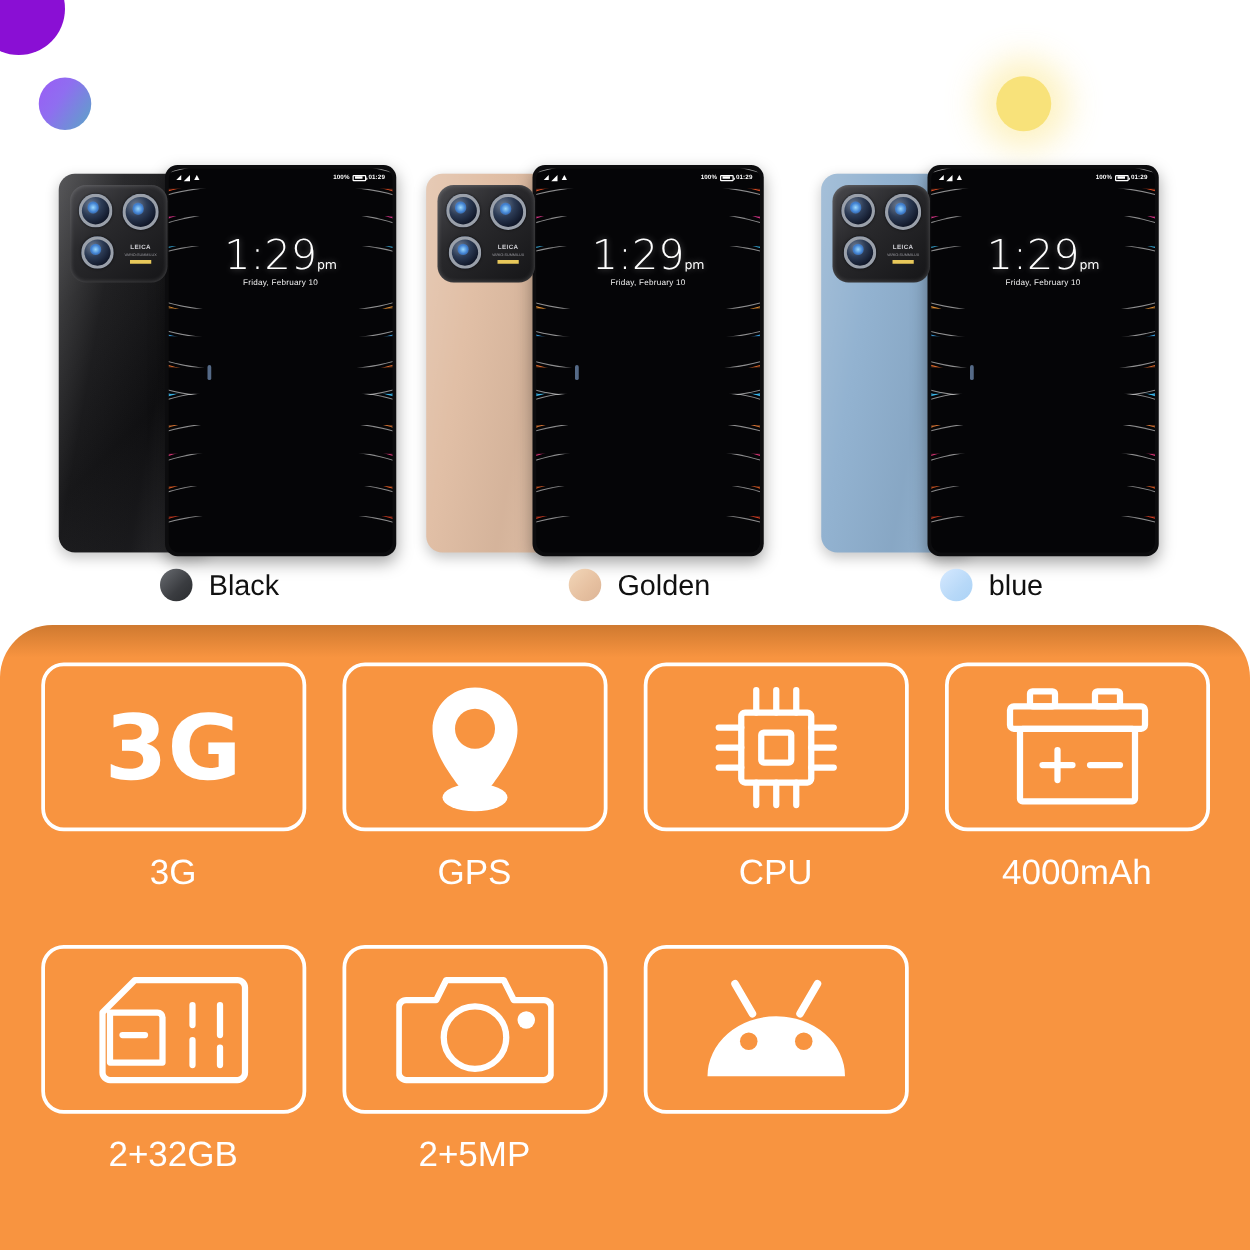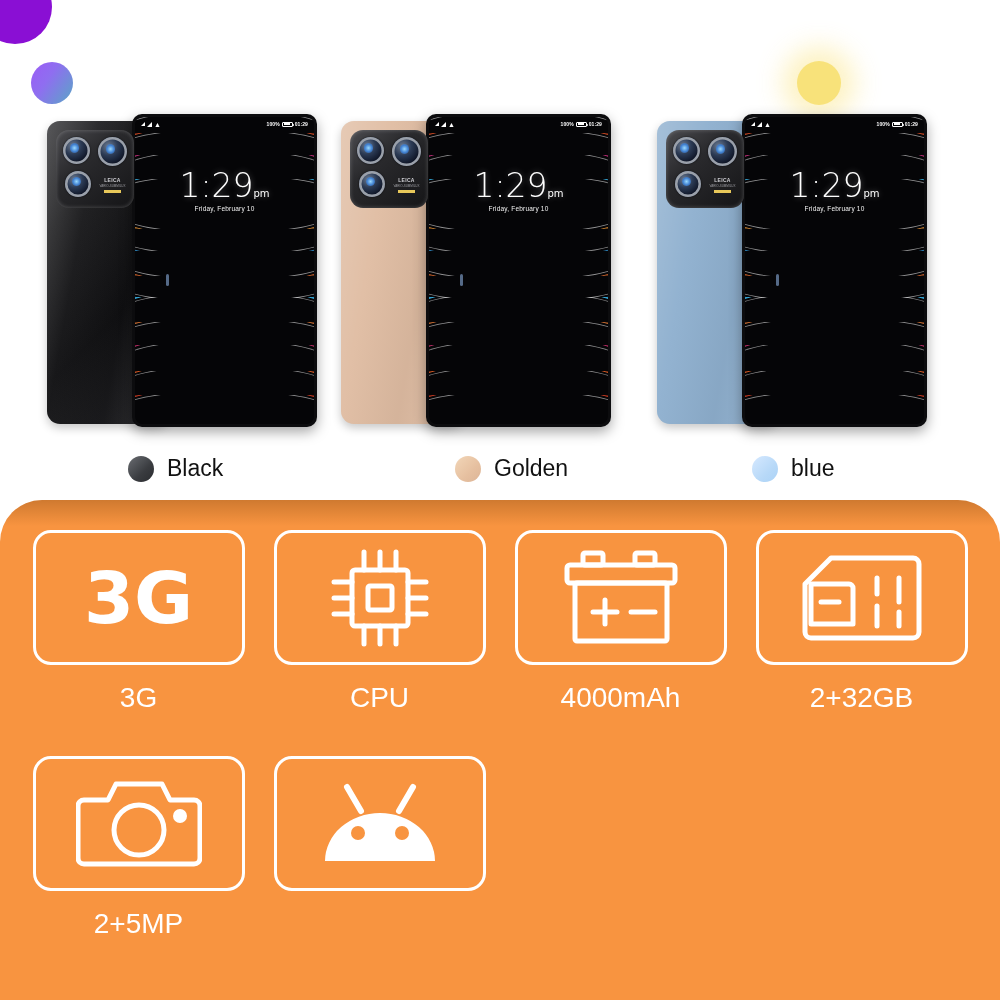--- a/index.html
+++ b/index.html
@@ -37,21 +37,21 @@
     background: linear-gradient(90deg,
         #f9603c 0%, #f7793f 12%, #f79a44 26%, #f0ad5c 38%,
         #d9b884 50%, #b5b79a 60%, #95b3b0 69%, #6fa9cc 79%,
         #3d9ae6 89%, #1487fb 100%);
     -webkit-background-clip: text; background-clip: text;
     -webkit-text-fill-color: transparent; color: transparent;
     white-space: nowrap;
   }
 
   
-  .tablets { position: absolute; left: 0; top: 114px; width: 1000px; height: 320px; }
+  .tablets { position: absolute; left: 0; top: 132px; width: 1000px; height: 320px; }
   .tablet { position: absolute; top: 0; width: 270px; height: 320px; }
   .tablet-0 { left: 47px; }
   .tablet-1 { left: 341px; }
   .tablet-2 { left: 657px; }
 
   .back {
     position: absolute; left: 0; top: 7px;
     width: 122px; height: 303px;
     border-radius: 13px;
     box-shadow: 0 4px 10px rgba(0,0,0,0.22);
@@ -134,21 +134,21 @@
   .clock {
     font-size: 33px; font-weight: 300; color: #ffffff;
     font-family: "DejaVu Sans", sans-serif; line-height: 1;
     text-shadow: 0 0 6px rgba(255,255,255,0.35);
   }
   .ampm { font-size: 10px; font-weight: 400; }
   .dateline { font-size: 6.5px; color: #f2f2f2; margin-top: 3px; letter-spacing: 0.2px; }
 
   
   .legend { position: absolute; left: 0; top: 455px; width: 1000px; height: 40px; }
-  .legend-item { position: absolute; display: flex; align-items: center; gap: 13px; }
+  .legend-item { position: absolute; display: flex; gap: 13px; }
   .legend-0 { left: 128px; }
   .legend-1 { left: 455px; }
   .legend-2 { left: 752px; }
   .swatch { width: 26px; height: 26px; border-radius: 50%; flex: none; }
   .sw-black  { background: linear-gradient(135deg, #6a6d72 0%, #3a3c40 60%, #2a2c2f 100%); }
   .sw-golden { background: linear-gradient(135deg, #f2d6b8 0%, #e6c0a0 60%, #dcb496 100%); }
   .sw-blue   { background: linear-gradient(135deg, #d6e9ff 0%, #b8d9f8 60%, #aad2f6 100%); }
   .legend-label { font-size: 23px; color: #111; font-family: "Liberation Sans", sans-serif; }
 
   
@@ -520,20 +520,32 @@
   </div>
 </div>
 
   <div class="specs">
     <div class="spec-grid" id="specgrid">
   <div class="spec">
     <div class="spec-box">
             <div class="txt3g">3G</div>
           </div>
     <div class="spec-label">3G</div>
+  </div>
+  <div class="spec">
+    <div class="spec-box">
+            <span>
+              <svg class="ico" width="96" height="104" viewBox="0 0 96 104">
+      <ellipse cx="48" cy="92" rx="26" ry="11" fill="#fff"></ellipse>
+      <path d="M48 4C29 4 14 19 14 38c0 24 28 52 34 62 6-10 34-38 34-62C82 19 67 4 48 4z" fill="#fff"></path>
+      <circle cx="48" cy="37" r="16" fill="#f89440"></circle>
+              </svg>
+            </span>
+          </div>
+    <div class="spec-label">GPS</div>
   </div>
   <div class="spec">
     <div class="spec-box">
             <span>
               <svg class="ico" width="108" height="108" viewBox="0 0 108 108">
       <rect x="26" y="26" width="56" height="56" rx="3" stroke="#fff" fill="none" stroke-width="5" stroke-linecap="round" stroke-linejoin="round"></rect>
       <rect x="42" y="42" width="24" height="24" rx="2" stroke="#fff" fill="none" stroke-width="5" stroke-linecap="round" stroke-linejoin="round"></rect>
       <g stroke="#fff" fill="none" stroke-width="5" stroke-linecap="round" stroke-linejoin="round">
         <line x1="38" y1="26" x2="38" y2="8"></line>
                   <line x1="54" y1="26" x2="54" y2="8"></line>

